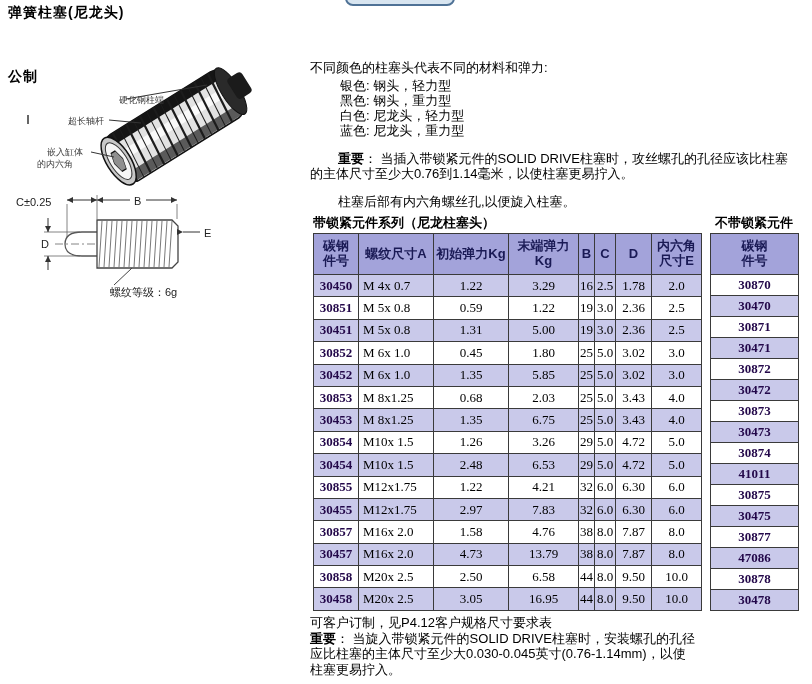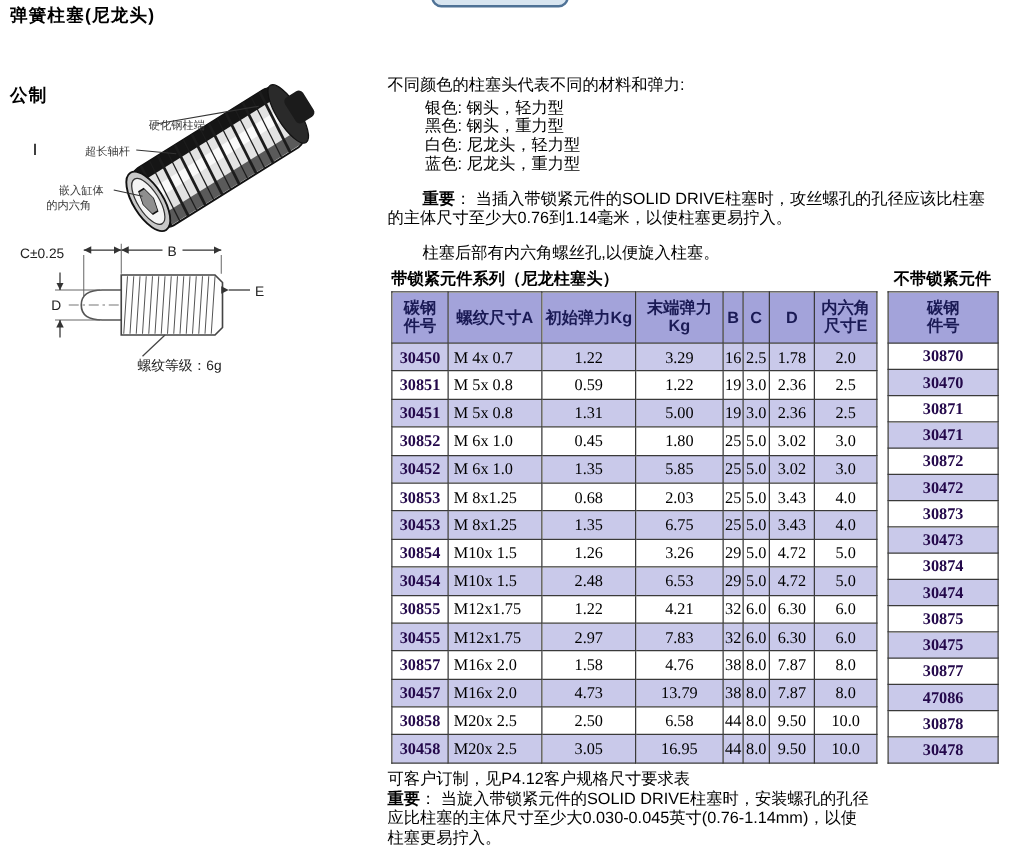--- a/index.html
+++ b/index.html
@@ -394,21 +394,21 @@
         <tr class="">
           <td class="pn">30873</td>
         </tr>
         <tr class="alt">
           <td class="pn">30473</td>
         </tr>
         <tr class="">
           <td class="pn">30874</td>
         </tr>
         <tr class="alt">
-          <td class="pn">30474</td>
+          <td class="pn">41011</td>
         </tr>
         <tr class="">
           <td class="pn">30875</td>
         </tr>
         <tr class="alt">
           <td class="pn">30475</td>
         </tr>
         <tr class="">
           <td class="pn">30877</td>
         </tr>

